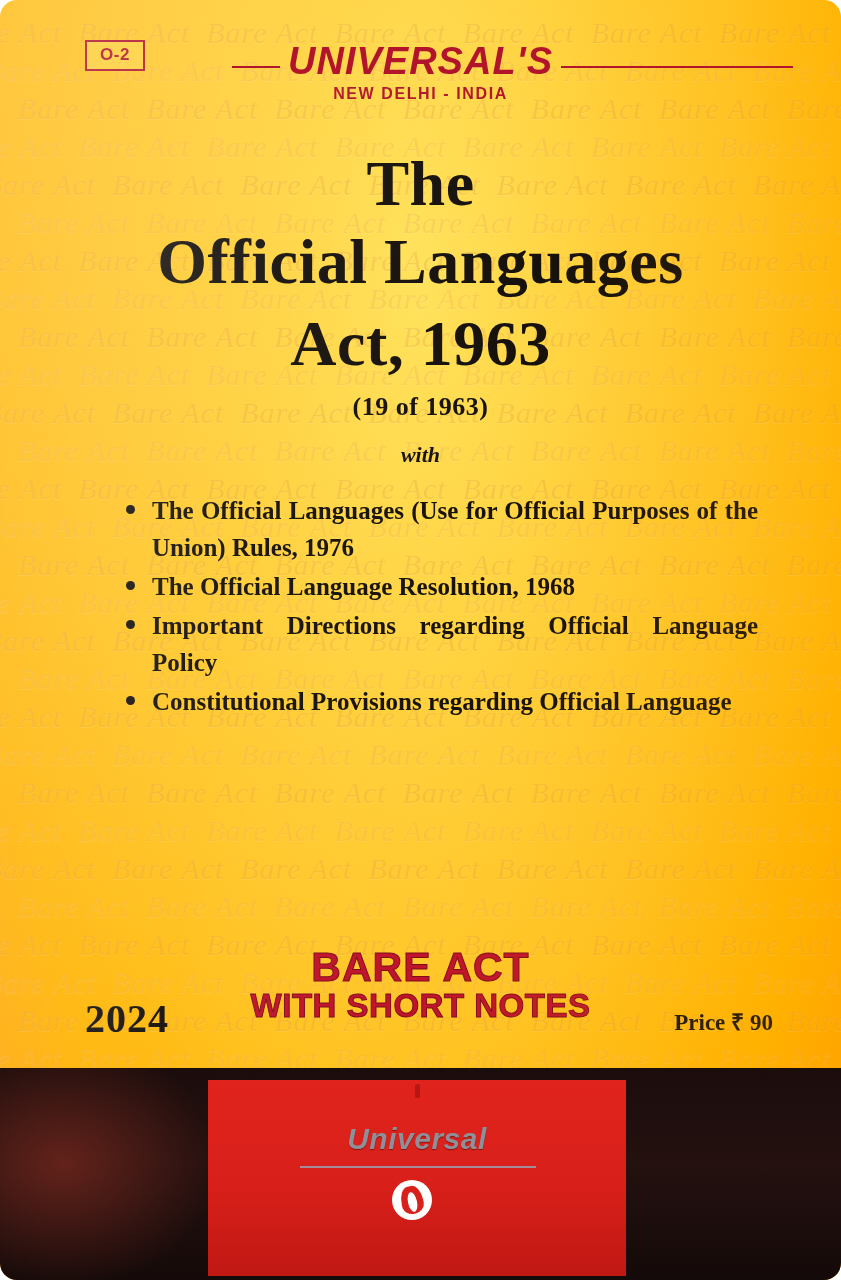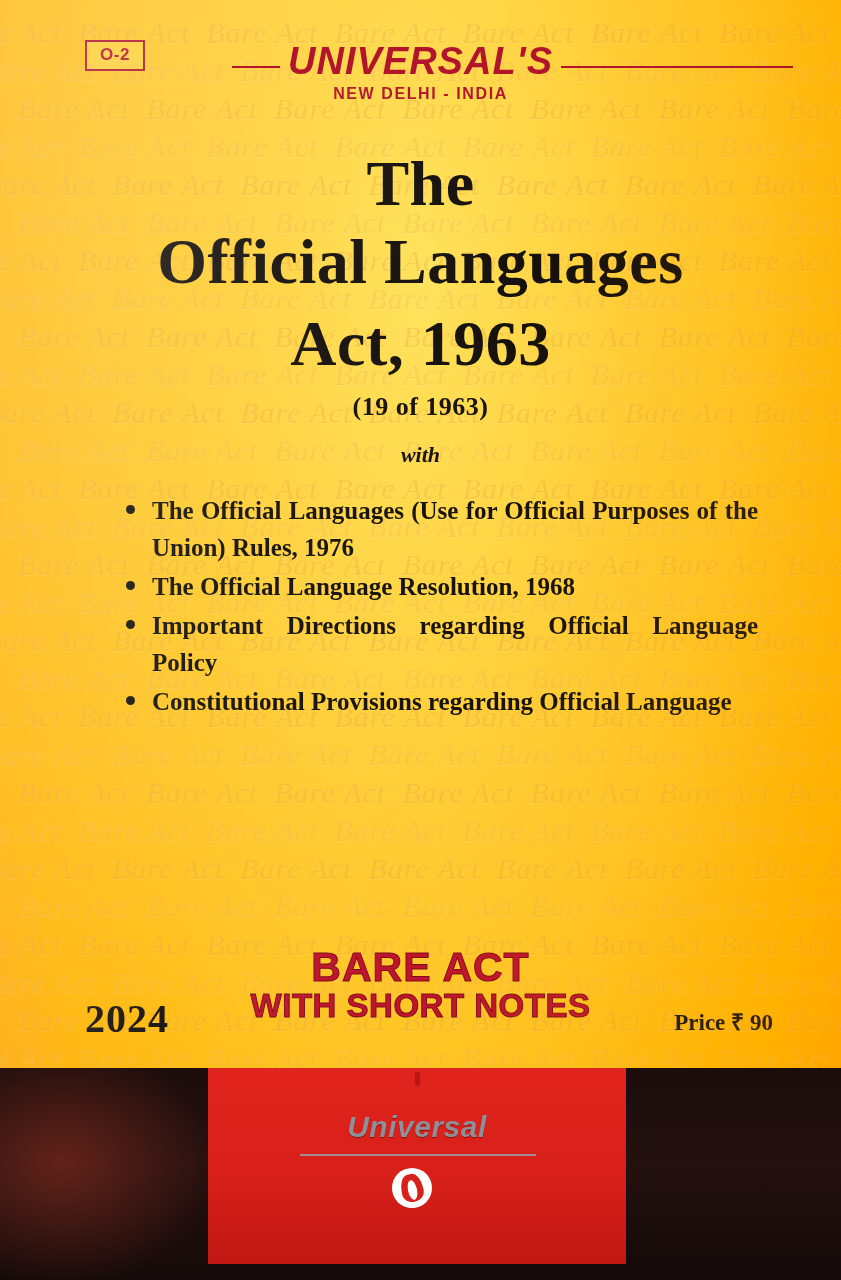--- a/index.html
+++ b/index.html
@@ -10,20 +10,21 @@
   body {
     font-family: "Liberation Serif", serif;
   }
   .page {
     position: relative;
     width: 841px;
     height: 1280px;
     margin: 0 auto;
     background: #ffffff;
     overflow: hidden;
+    border-radius: 17px;
   }
   
   .cover {
     position: absolute;
     left: 0;
     top: 0;
     width: 841px;
     height: 1280px;
     background:
       radial-gradient(ellipse at 50% 22%, #ffe25a 0%, #ffd23f 28%, #ffc423 55%, #ffb400 78%, #ff9d00 100%);
@@ -250,21 +251,21 @@
   }
   .footer-left-glow {
     position: absolute;
     left: 0; top: 0;
     width: 210px; height: 212px;
     background: radial-gradient(ellipse at 30% 45%, rgba(120,40,30,0.75) 0%, rgba(30,12,10,0.1) 75%);
   }
   .footer-red {
     position: absolute;
     left: 208px;
-    top: 0;
+    top: 12px;
     width: 418px;
     height: 196px;
     background: linear-gradient(180deg, #e0241d 0%, #d81f19 55%, #c01813 100%);
   }
   .footer-red::before {
     content: "";
     position: absolute;
     left: 50%;
     top: 4px;
     width: 5px;

